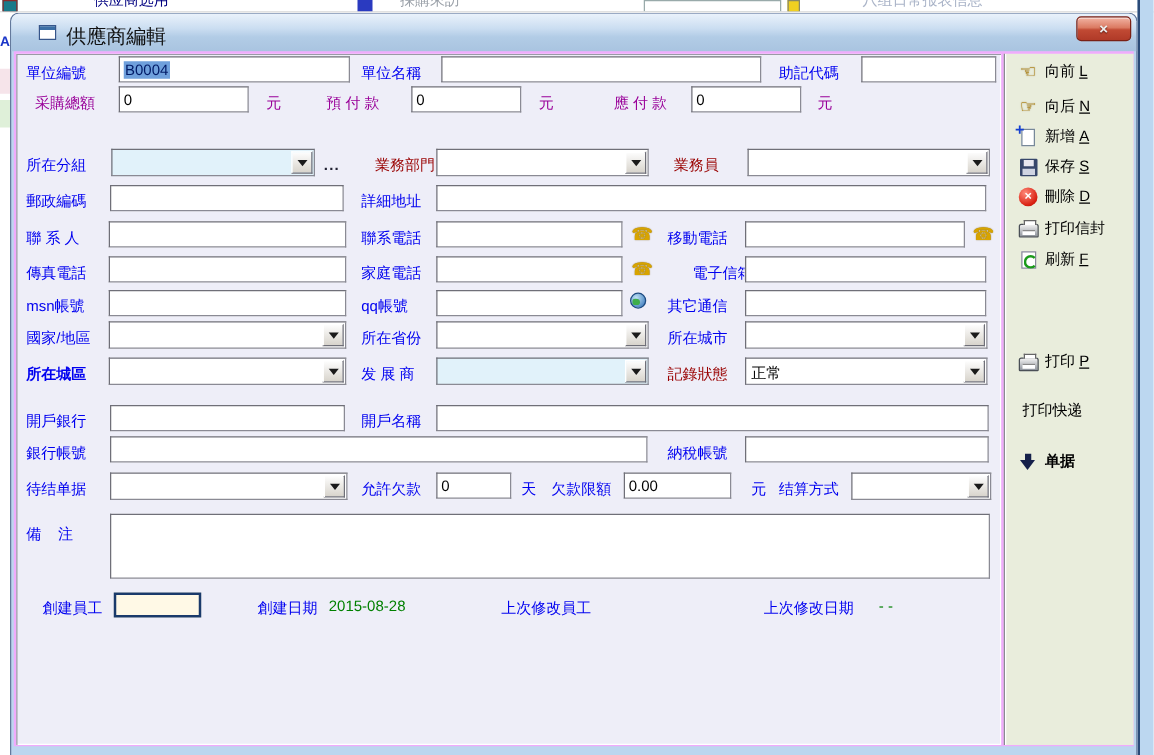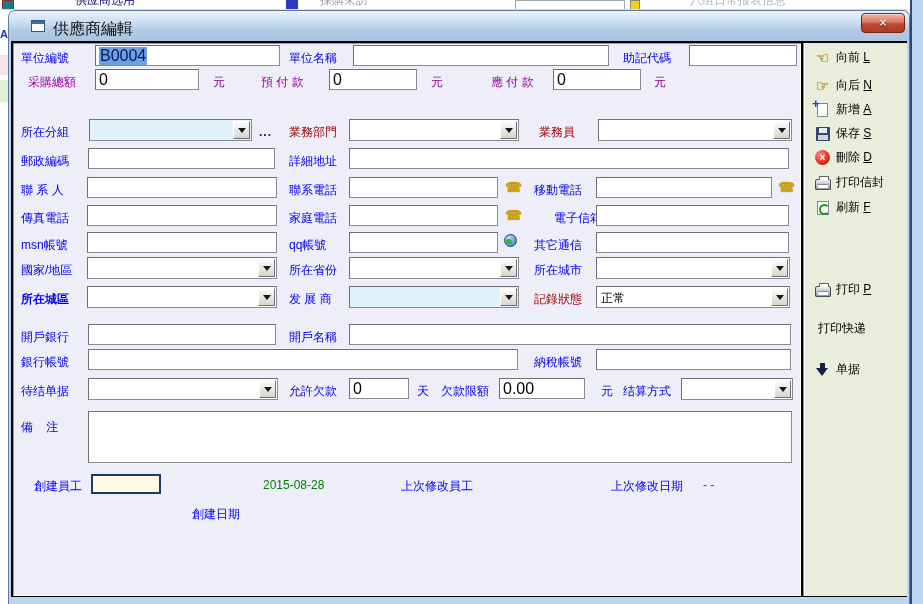--- a/index.html
+++ b/index.html
@@ -17,29 +17,29 @@
           border:1px solid #64799c;border-bottom:none;border-radius:7px 7px 0 0;}
   .titlebar{position:absolute;left:0;top:0;width:100%;height:30px;border-radius:6px 6px 0 0;
             background:linear-gradient(#EAF2FB,#CADDF1 40%,#B2CCE6 62%,#A9C4E0);}
   .title-ic{position:absolute;left:22px;top:9px;width:14px;height:12px;background:#fff;border:1px solid #35558a;}
   .title-ic::before{content:"";position:absolute;left:0;top:0;right:0;height:3px;background:#3a6ea5;}
   .title-txt{position:absolute;left:44px;top:8px;color:#111;font-size:16px;white-space:pre;}
   .closebtn{position:absolute;right:4px;top:2px;width:44px;height:20px;border-radius:4px;cursor:pointer;
             background:linear-gradient(#F2B4A4,#DB7A62 45%,#C14A34 55%,#B03A28);
             border:1px solid #7a2015;box-shadow:inset 0 1px 0 rgba(255,255,255,.55);
             color:#ececec;font-weight:bold;font-size:12px;text-align:center;line-height:18px;text-shadow:0 1px 1px #5a1208;}
-  .client{position:absolute;left:2px;top:30px;right:2px;bottom:7px;background:#000000;overflow:hidden;}
+  .client{position:absolute;left:2px;top:30px;right:2px;bottom:7px;background:#f0abfc;overflow:hidden;}
   
   .panel{position:absolute;left:2px;top:2px;width:788px;height:553px;background:#EEEEF8;
          box-shadow:inset 1px 1px 0 #9a9aa5, inset -1px -1px 0 #ffffff;}
   .lbl{position:absolute;color:#0000F0;white-space:pre;font-size:12px;}
   .lbl.p{color:#990099;} .lbl.r{color:#990000;} .lbl.g{color:#008000;}
   .tbx{position:absolute;height:21px;background:#fff;border:1px solid #8a8a94;
        border-top-color:#6f6f78;border-left-color:#6f6f78;padding:0 3px;margin:0;
-       font-family:"Liberation Sans","DejaVu Sans",sans-serif;font-size:16px;color:#000;}
+       font-family:"Liberation Sans","DejaVu Sans",sans-serif;font-size:12px;color:#000;}
   .selbox{display:flex;align-items:center;}
   .sel{background:#6FA0DC;color:#001a66;padding:0 1px;}
   .combo{position:absolute;height:22px;background:#fff;border:1px solid #8a8a94;
          border-top-color:#6f6f78;border-left-color:#6f6f78;}
   .combo.cyan{background:#E1F2FA;}
   .cval{position:absolute;left:4px;top:3px;color:#000;}
   .carw{position:absolute;top:1px;right:1px;bottom:1px;width:17px;
         background:linear-gradient(#fdfdfd,#d8d4cc);
         border:1px solid;border-color:#ffffff #6f6f78 #6f6f78 #ffffff;
         display:flex;align-items:center;justify-content:center;}
@@ -134,21 +134,21 @@
 
 
         <span class="lbl" style="left:8px;top:81px;">所在分組</span>
         <div class="combo cyan" style="left:76px;top:76px;width:163px;">
             <span class="cval"></span>
             <span class="carw">
               <i></i>
             </span>
           </div>
         <span class="morebtn" style="left:246px;top:82px;">...</span>
-        <span class="lbl r" style="left:276px;top:81px;">業務部門</span>
+        <span class="lbl r" style="left:287px;top:81px;">業務部門</span>
         <div class="combo" style="left:336px;top:76px;width:170px;">
             <span class="cval"></span>
             <span class="carw">
               <i></i>
             </span>
           </div>
         <span class="lbl r" style="left:526px;top:81px;">業務員</span>
         <div class="combo" style="left:585px;top:76px;width:194px;">
             <span class="cval"></span>
             <span class="carw">
@@ -259,21 +259,21 @@
             <span class="carw">
               <i></i>
             </span>
           </div>
 
         <span class="lbl" style="left:8px;top:376px;">備    注</span>
         <textarea class="remark" style="left: 75px; top: 368px; width: 704px; height: 52px;"></textarea>
 
         <span class="lbl" style="left:21px;top:435px;">創建員工</span>
         <input class="tbx cream" style="left: 78px; top: 431px; width: 70px;">
-        <span class="lbl" style="left:179px;top:435px;margin-top:28px;">創建日期</span>
+        <span class="lbl" style="left:193px;top:435px;">創建日期</span>
         <span class="lbl g" style="left:250px;top:435px;">2015-08-28</span>
         <span class="lbl" style="left:388px;top:435px;">上次修改員工</span>
         <span class="lbl" style="left:598px;top:435px;">上次修改日期</span>
         <span class="lbl g" style="left:690px;top:435px;">- -</span>
       </div>
 
       <div class="sidebar">
         <div class="sbtn" style="top:6px;">
           <span class="icwrap"><span class="hand">☜</span></span>
           <span><span>向前 </span><span class="k">L</span></span>
@@ -302,21 +302,21 @@
           <span class="icwrap"><span class="ic-ref"></span></span>
           <span><span>刷新 </span><span class="k">F</span></span>
         </div>
         <div class="sbtn" style="top:238px;">
           <span class="icwrap"><span class="ic-prn"></span></span>
           <span><span>打印 </span><span class="k">P</span></span>
         </div>
         <div class="sbtn" style="top:277px;left:14px;">
           <span><span>打印快递</span><span class="k"></span></span>
         </div>
-        <div class="sbtn" style="top:318px;">
+        <div class="sbtn" style="top:318px;font-weight:bold;">
           <span class="icwrap"><span class="ic-down"></span></span>
           <span><span>单据</span><span class="k"></span></span>
         </div>
       </div>
 
     </div>
   </div>
 </div>
 
 </body></html>

